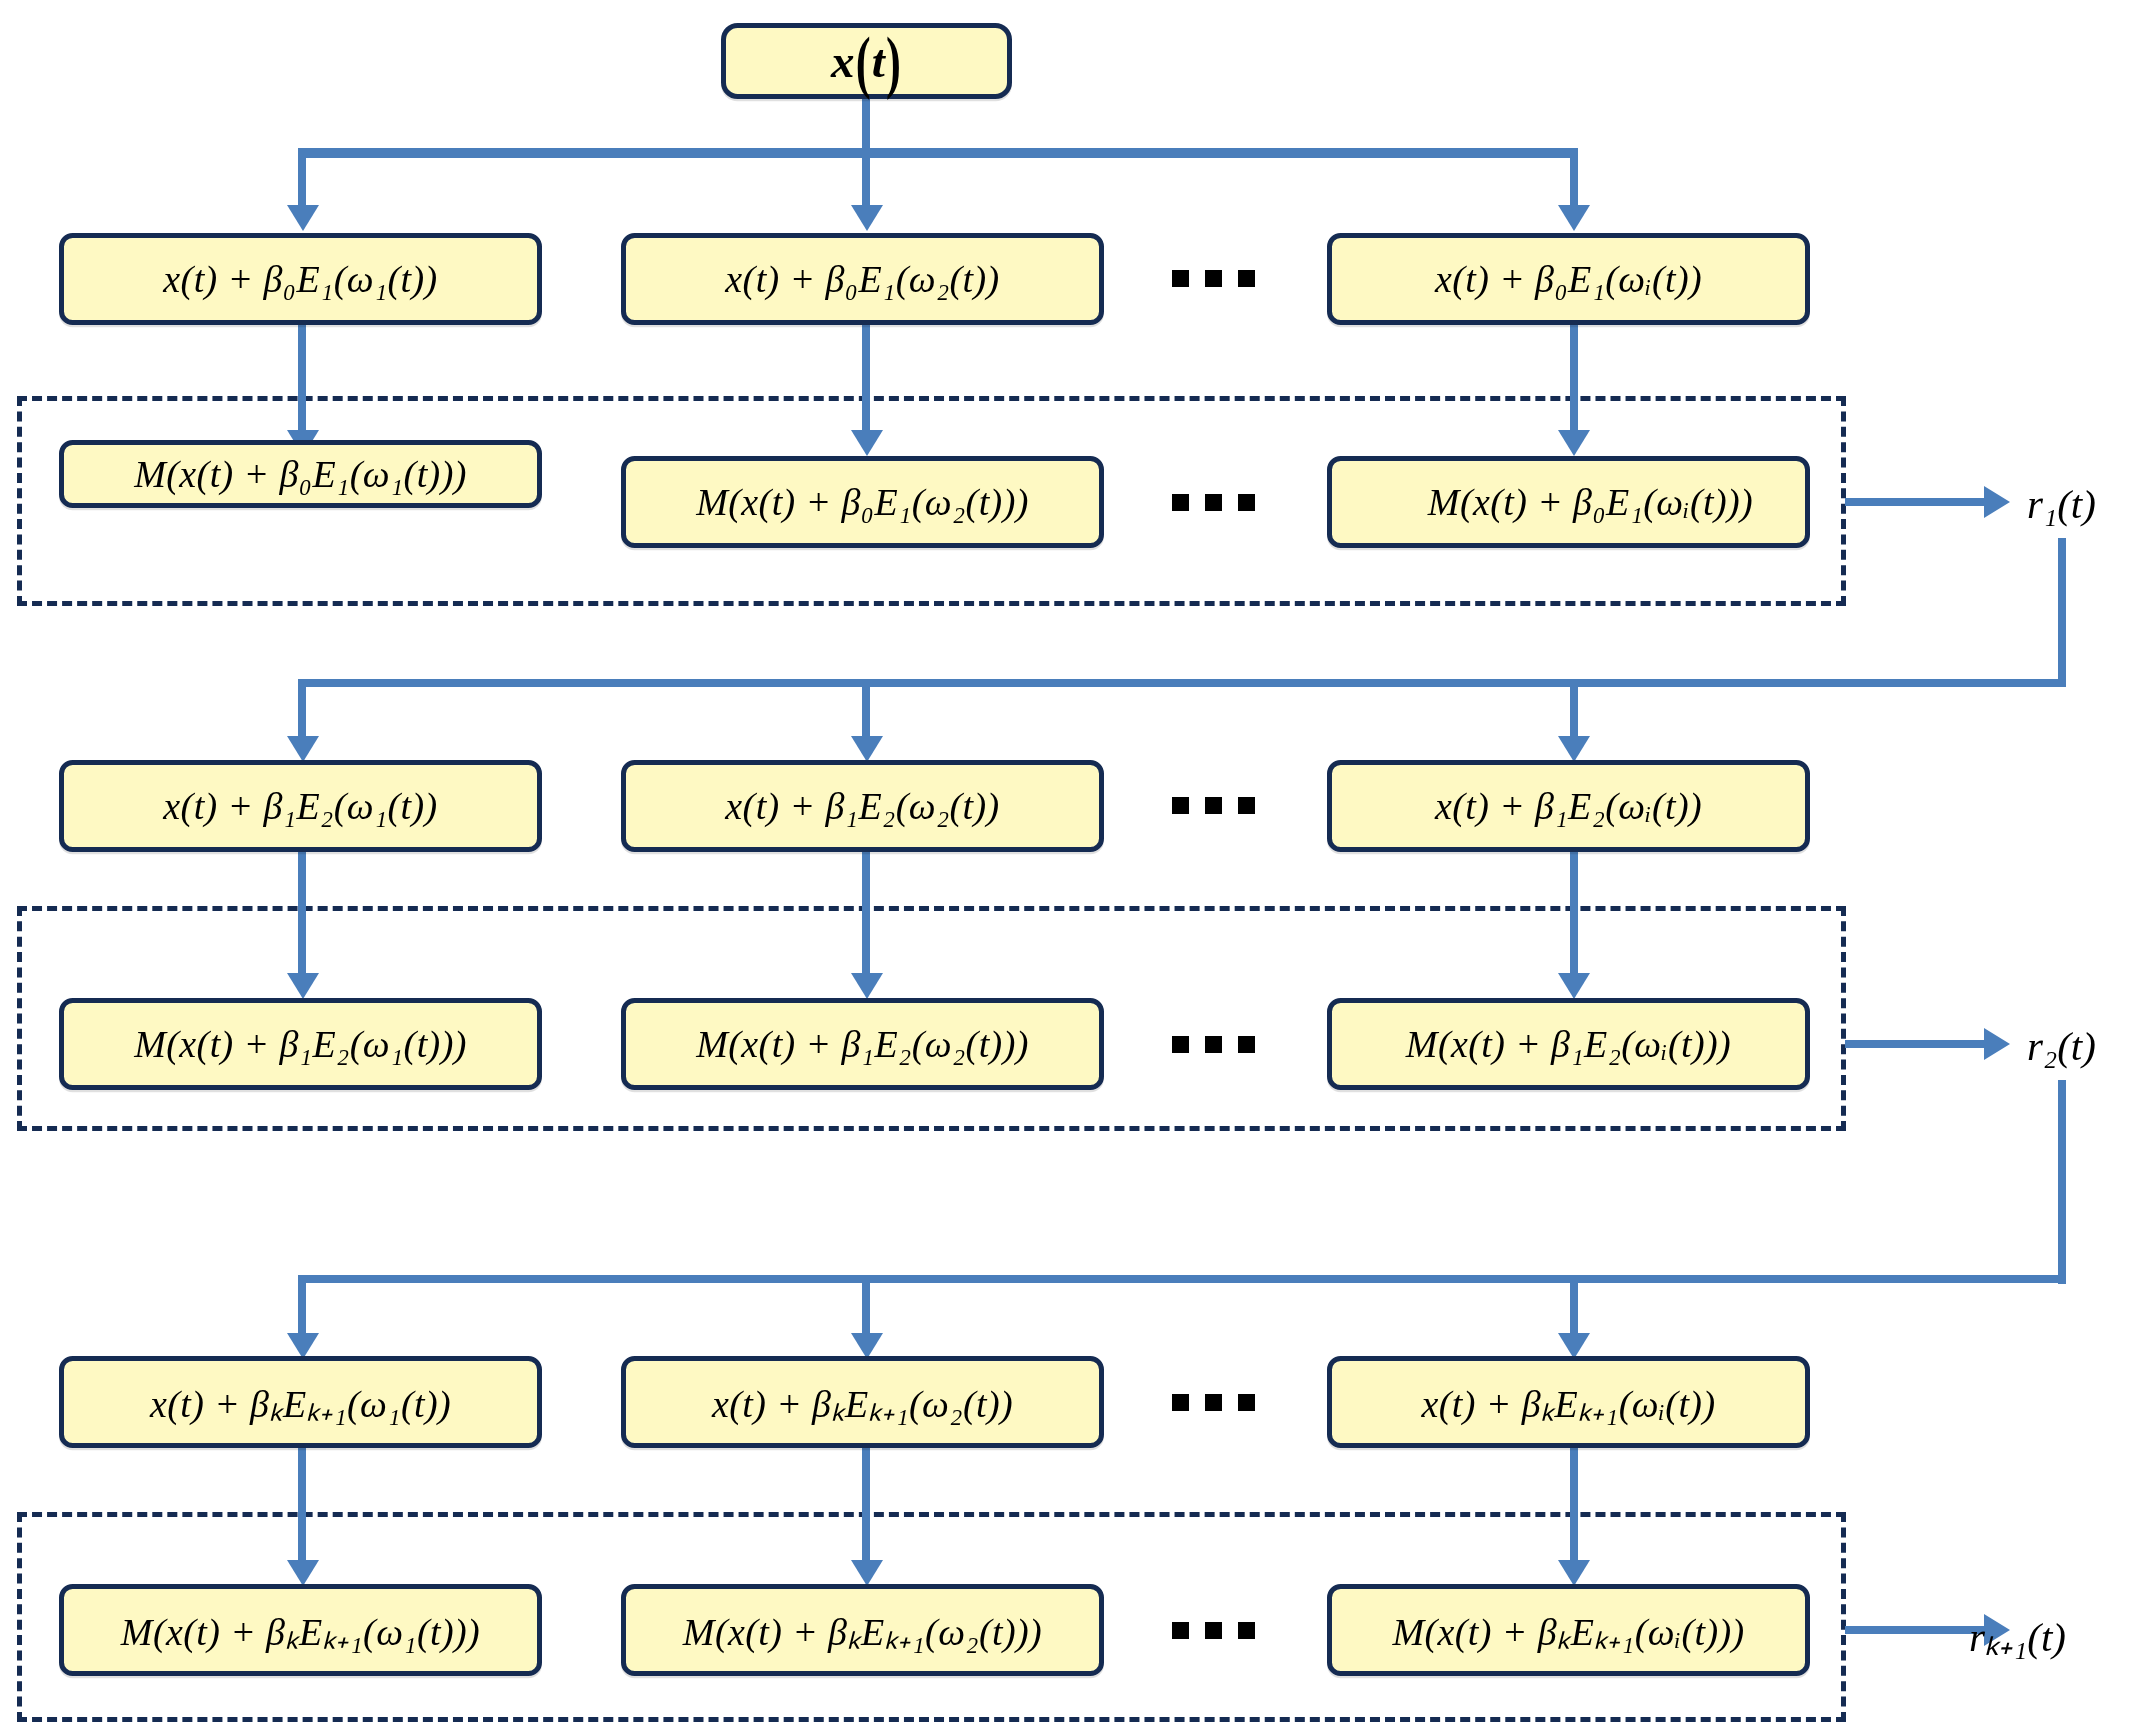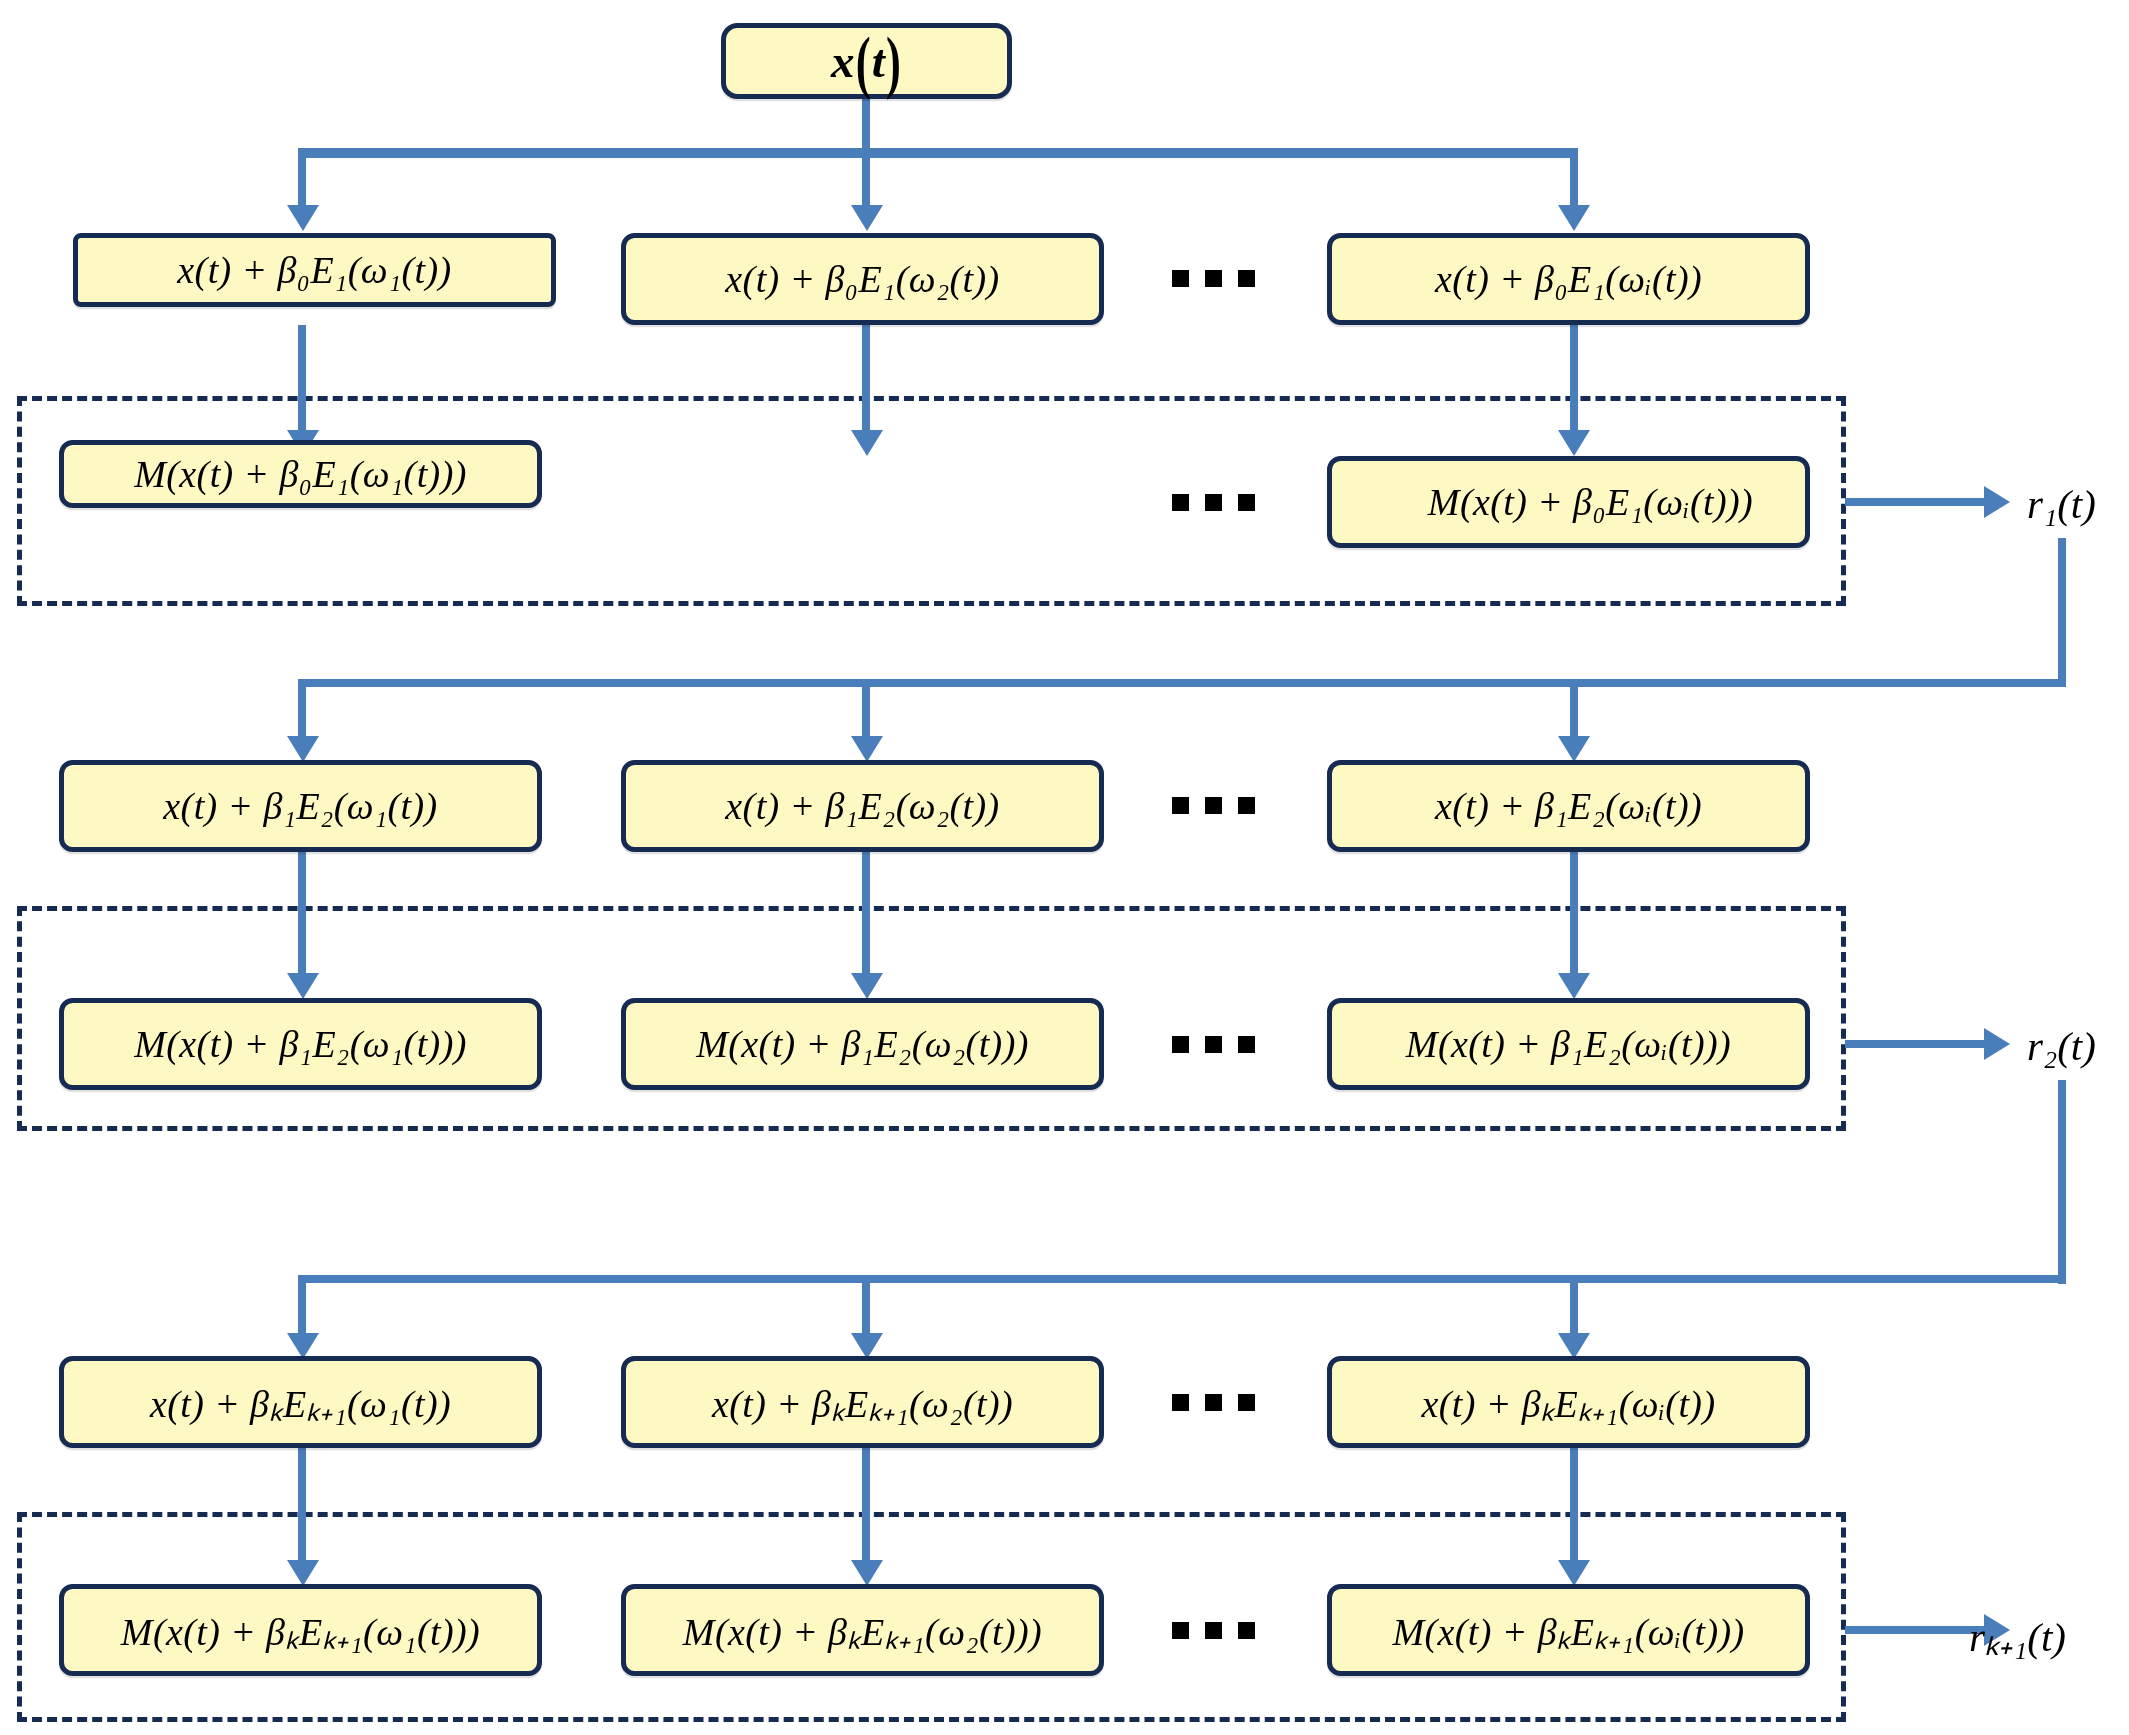--- a/index.html
+++ b/index.html
@@ -127,21 +127,21 @@
 
   <div class="vline" style="left:298px; top:148px; height:59px;"></div>
   <div class="arrowhead-down" style="left:287px; top:205px;"></div>
   <div class="vline" style="left:862px; top:148px; height:59px;"></div>
   <div class="arrowhead-down" style="left:851px; top:205px;"></div>
   <div class="vline" style="left:1570px; top:148px; height:59px;"></div>
   <div class="arrowhead-down" style="left:1558px; top:205px;"></div>
 
   <div class="dashed-group" style="left:16.6px; top:396px; width:1829px; height:210px;"></div>
 
-  <div class="node f-sum" style="left:73px; top:233px; width:483px; height:74px;border-radius:8px;">
+  <div class="node f-sum" style="left:59px; top:233px; width:483px; height:92px;">
     <span class="math">x(t) + β₀E₁(ω₁(t))</span>
   </div>
   <div class="node f-sum" style="left:621px; top:233px; width:483px; height:92px;">
     <span class="math">x(t) + β₀E₁(ω₂(t))</span>
   </div>
   <div class="node f-sum" style="left:1327px; top:233px; width:483px; height:92px;">
     <span class="math">x(t) + β₀E₁(ωᵢ(t))</span>
   </div>
 
   <div class="ellipsis" style="left:1172px; top:270px;">
@@ -153,20 +153,23 @@
   <div class="vline" style="left:298px; top:325px; height:107px;"></div>
   <div class="arrowhead-down" style="left:287px; top:430px;"></div>
   <div class="vline" style="left:862px; top:325px; height:107px;"></div>
   <div class="arrowhead-down" style="left:851px; top:430px;"></div>
   <div class="vline" style="left:1570px; top:325px; height:107px;"></div>
   <div class="arrowhead-down" style="left:1558px; top:430px;"></div>
 
   <div class="node f-m" style="left:59px; top:440px; width:483px; height:68px;">
     <span class="math">M(x(t) + β₀E₁(ω₁(t)))</span>
   </div>
+  <div class="node f-m" style="left:621px; top:456px; width:483px; height:92px;">
+    <span class="math">M(x(t) + β₀E₁(ω₂(t)))</span>
+  </div>
   <div class="node f-m" style="left:1327px; top:456px; width:483px; height:92px;padding-left:44px;">
     <span class="math">M(x(t) + β₀E₁(ωᵢ(t)))</span>
   </div>
 
   <div class="ellipsis" style="left:1172px; top:494px;">
     <span></span>
       <span></span>
       <span></span>
   </div>
 

